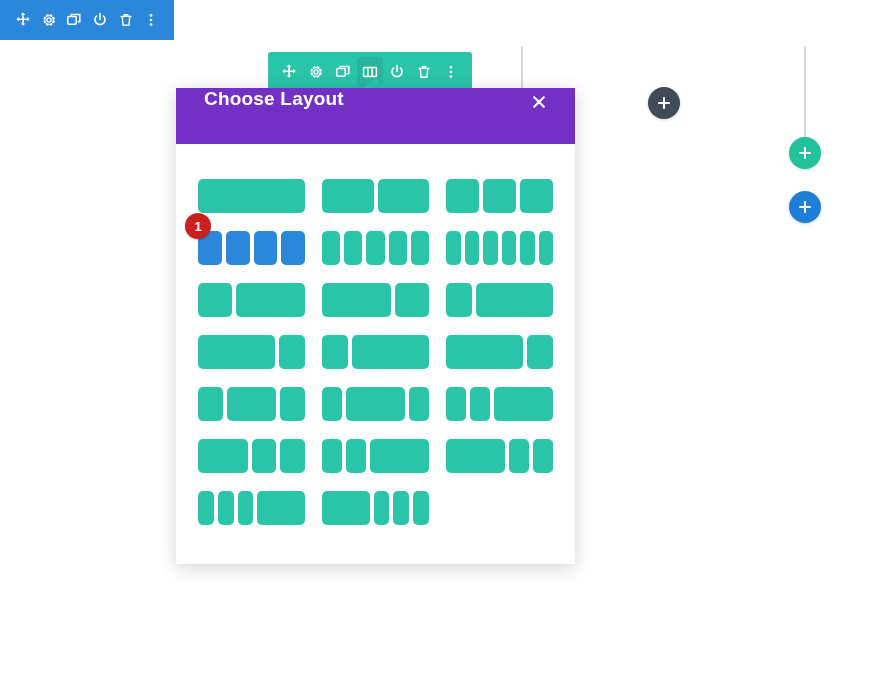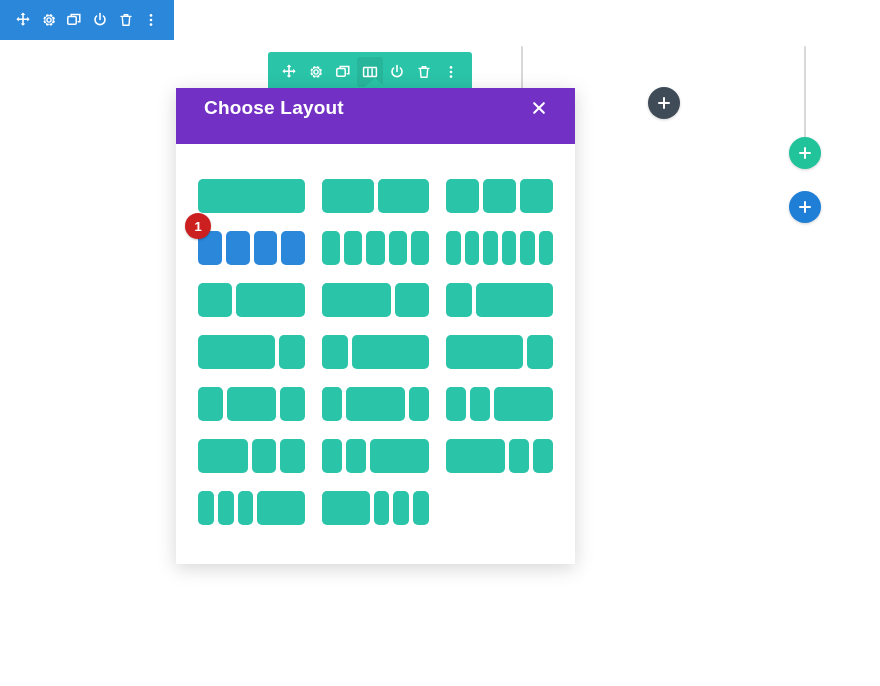--- a/index.html
+++ b/index.html
@@ -70,21 +70,21 @@
   #modal {
     position: absolute;
     left: 176px; top: 88px;
     width: 399px;
     background: #ffffff;
     box-shadow: 0 4px 18px rgba(0,0,0,0.17);
   }
   #modal-header {
     height: 56px;
     background: #7230c4;
-    display: flex; align-items: center; justify-content: space-between;
+    display: flex; justify-content: space-between;
     padding: 0 22px 16px 28px;
   }
   #modal-title {
     color: #ffffff;
     font-size: 19px;
     font-weight: bold;
     letter-spacing: .2px;
   }
   #modal-close {
     width: 28px; height: 28px;

